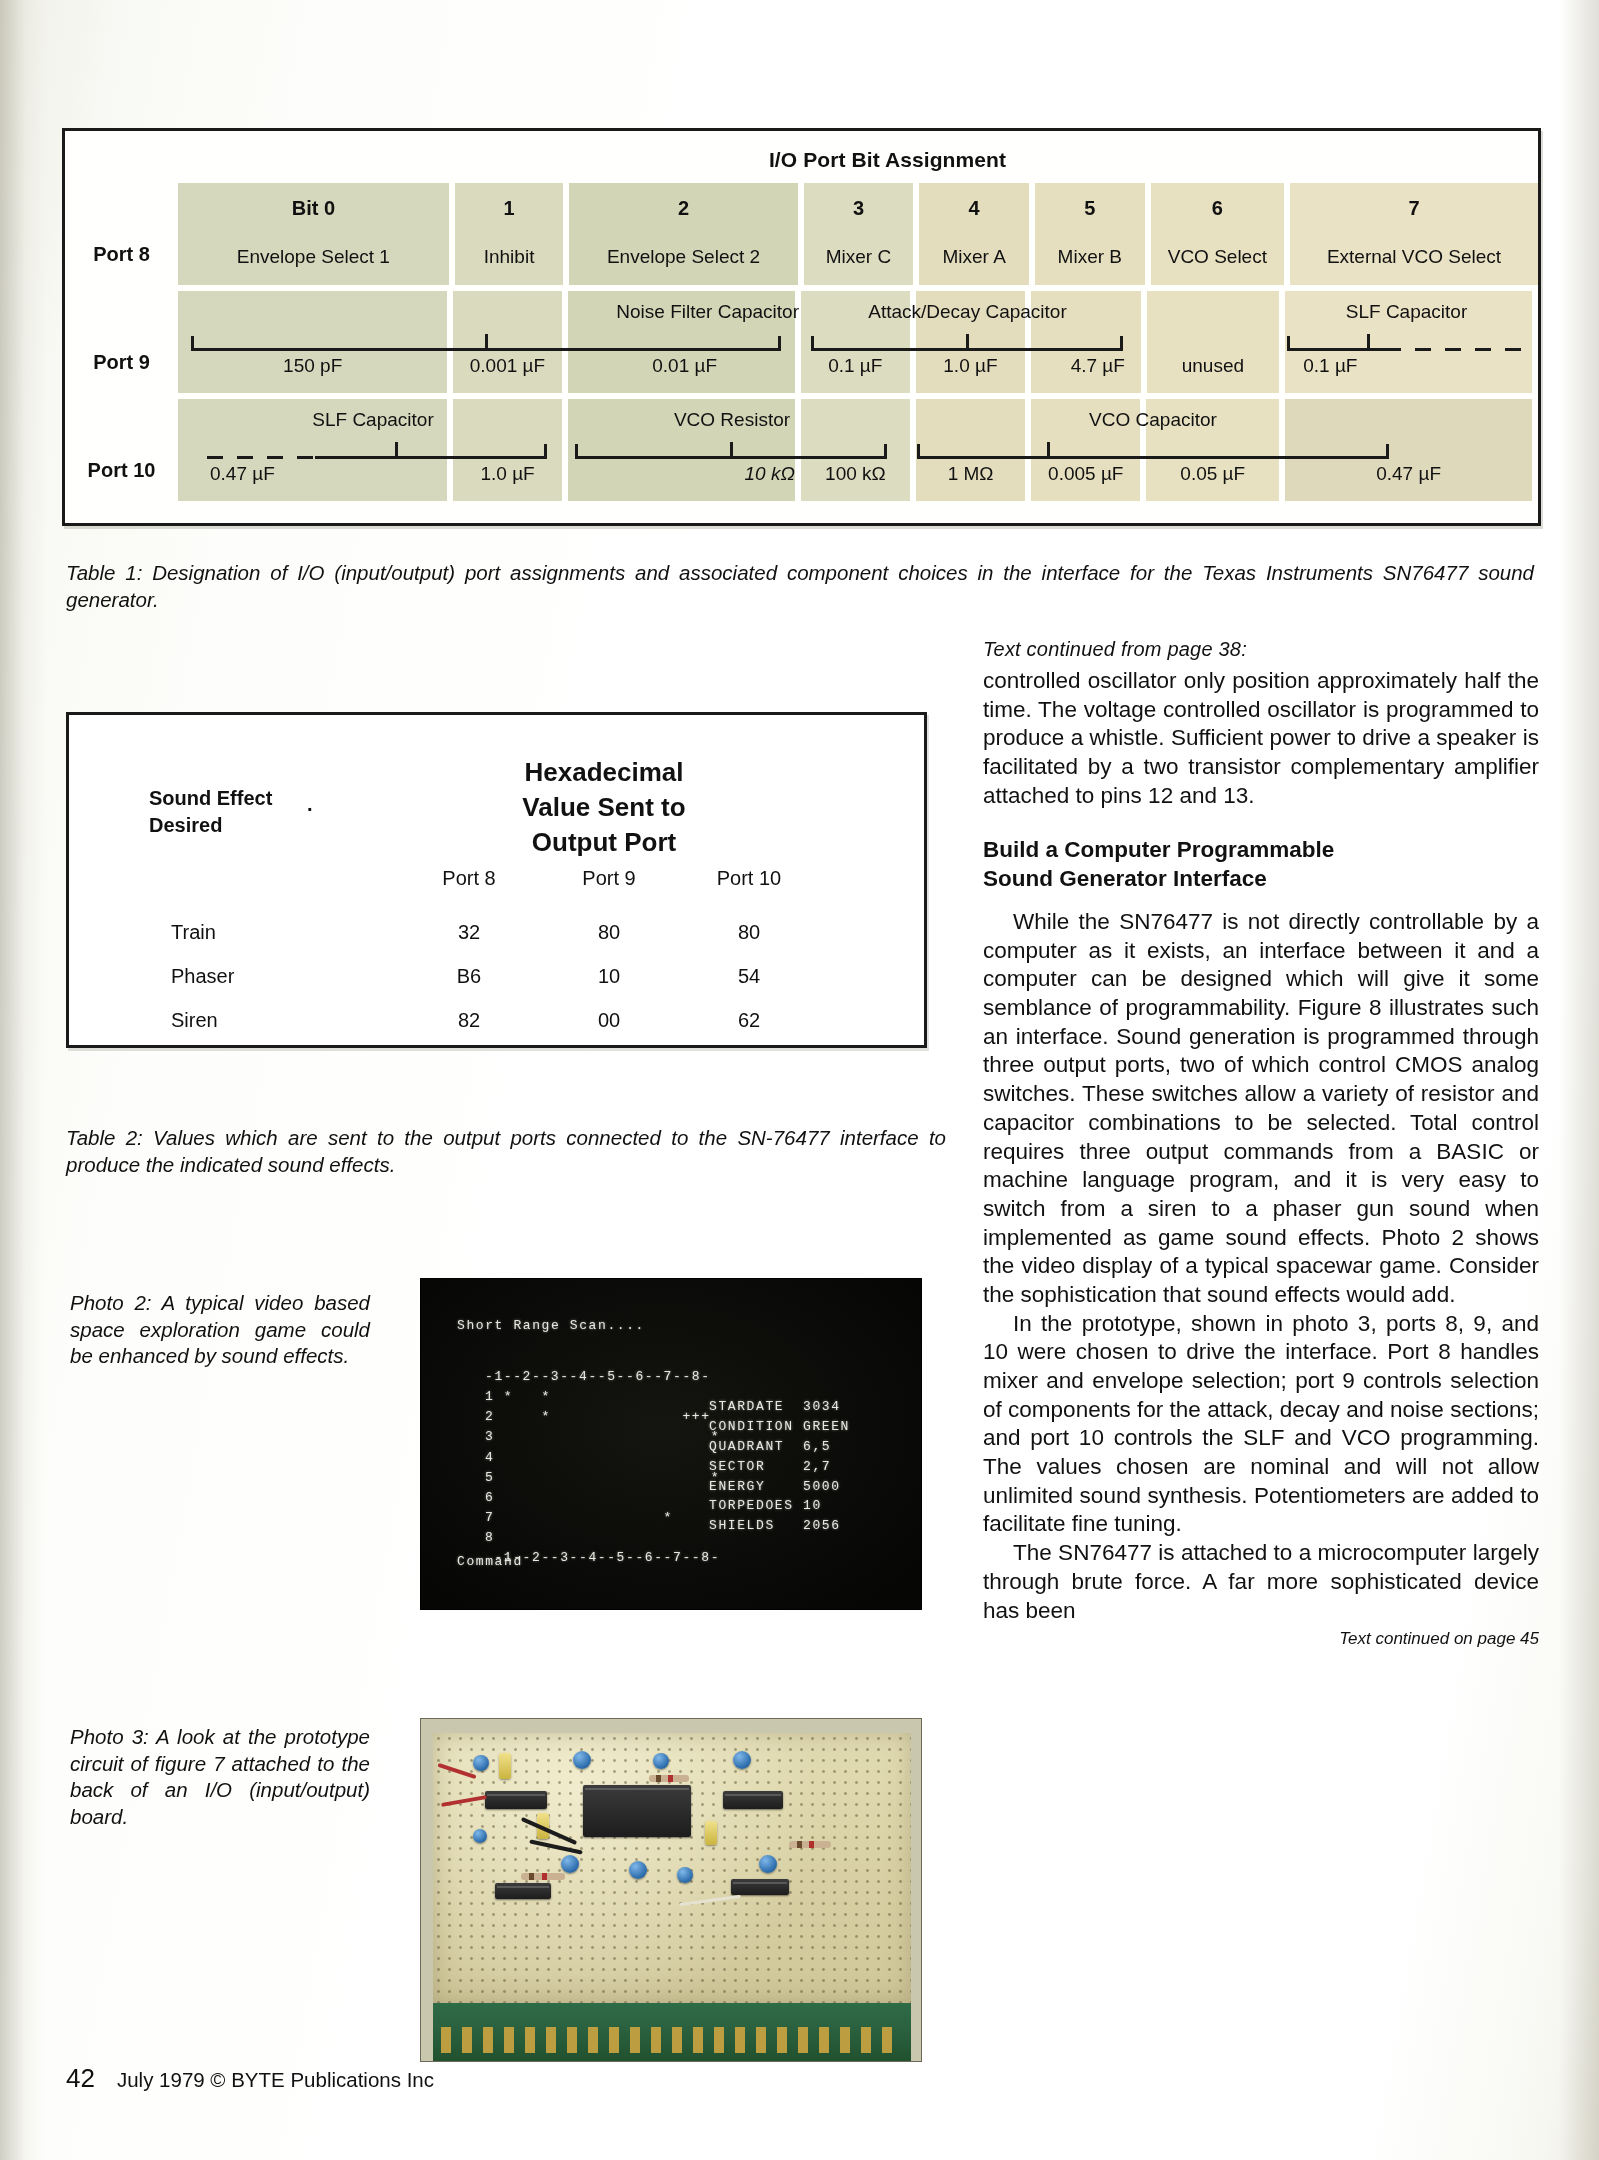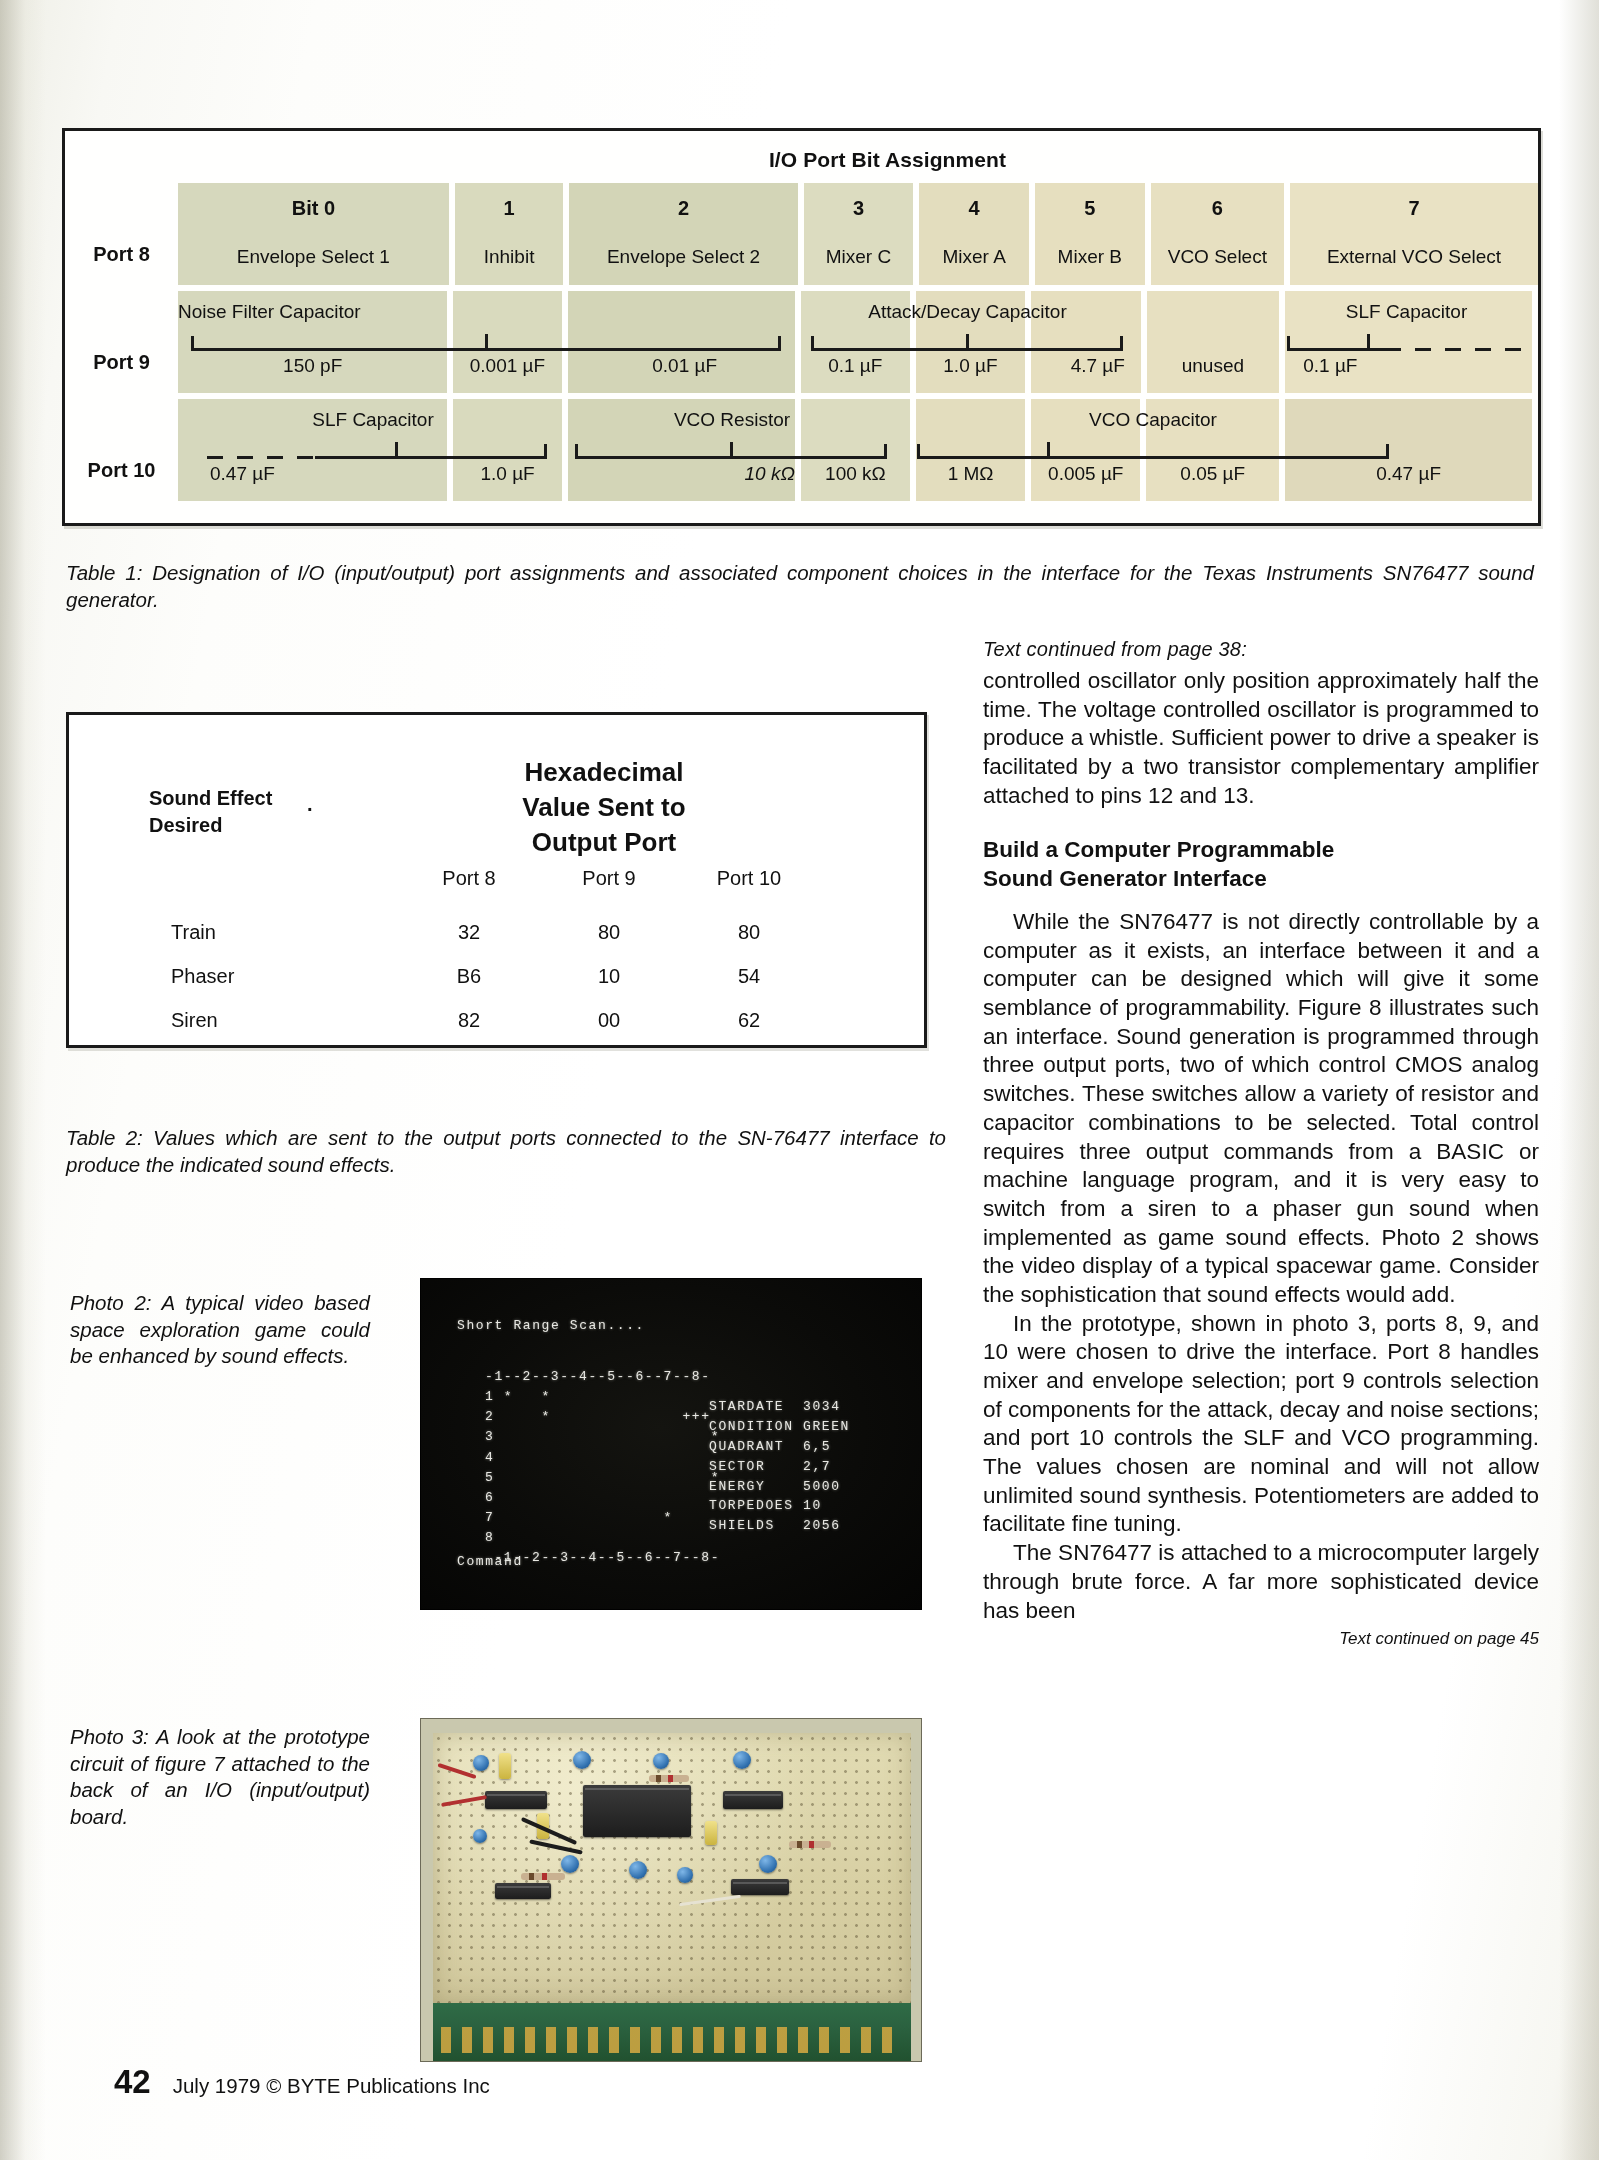--- a/index.html
+++ b/index.html
@@ -258,21 +258,21 @@
   }
   .wire-r { position: absolute; background: #b23030; border-radius: 2px; }
   .wire-k { position: absolute; background: #1c1c1c; border-radius: 2px; }
   .wire-w { position: absolute; background: #e6e2d2; border-radius: 2px; }
 
   
   .footer {
     position: absolute; left: 66px; top: 2063px;
     display: flex; align-items: baseline; gap: 22px;
   }
-  .footer .pgnum { font-size: 33px; font-weight: bold; margin-left: 48px; }
+  .footer .pgnum { font-size: 26px; font-weight: normal; }
   .footer .imprint { font-size: 20.5px; }
 </style>
 </head>
 <body>
 
 <div id="page">
 
   <div class="t1-wrap">
     <div class="t1-title"><span class="shift">I/O Port Bit Assignment</span></div>
 
@@ -336,21 +336,21 @@
         <div class="cell sw-f" style="width:111px;padding-left:24px;">
           <div class="valtext">4.7 µF</div>
         </div>
         <div class="cell sw-g" style="width:135px;">
           <div class="valtext">unused</div>
         </div>
         <div class="cell sw-h" style="width:251px;">
           <div class="valtext" style="text-align:left;padding-left:18px;">0.1 µF</div>
         </div>
 
-        <div style="position:absolute;left:113px;top:10px;width:621px;text-align:left;font-size:19px;">Noise Filter Capacitor</div>
+        <div style="position:absolute;left:113px;top:10px;width:621px;text-align:right;font-size:19px;">Noise Filter Capacitor</div>
         <div class="bracket" style="left:126px;top:38px;width:590px;">
           <div class="hline"></div>
             <div class="tick-l"></div>
             <div class="tick-r"></div>
             <div class="stem"></div>
         </div>
 
         <div style="position:absolute;left:734px;top:10px;width:337px;text-align:center;font-size:19px;">Attack/Decay Capacitor</div>
         <div class="bracket" style="left:746px;top:38px;width:312px;">
           <div class="hline"></div>

